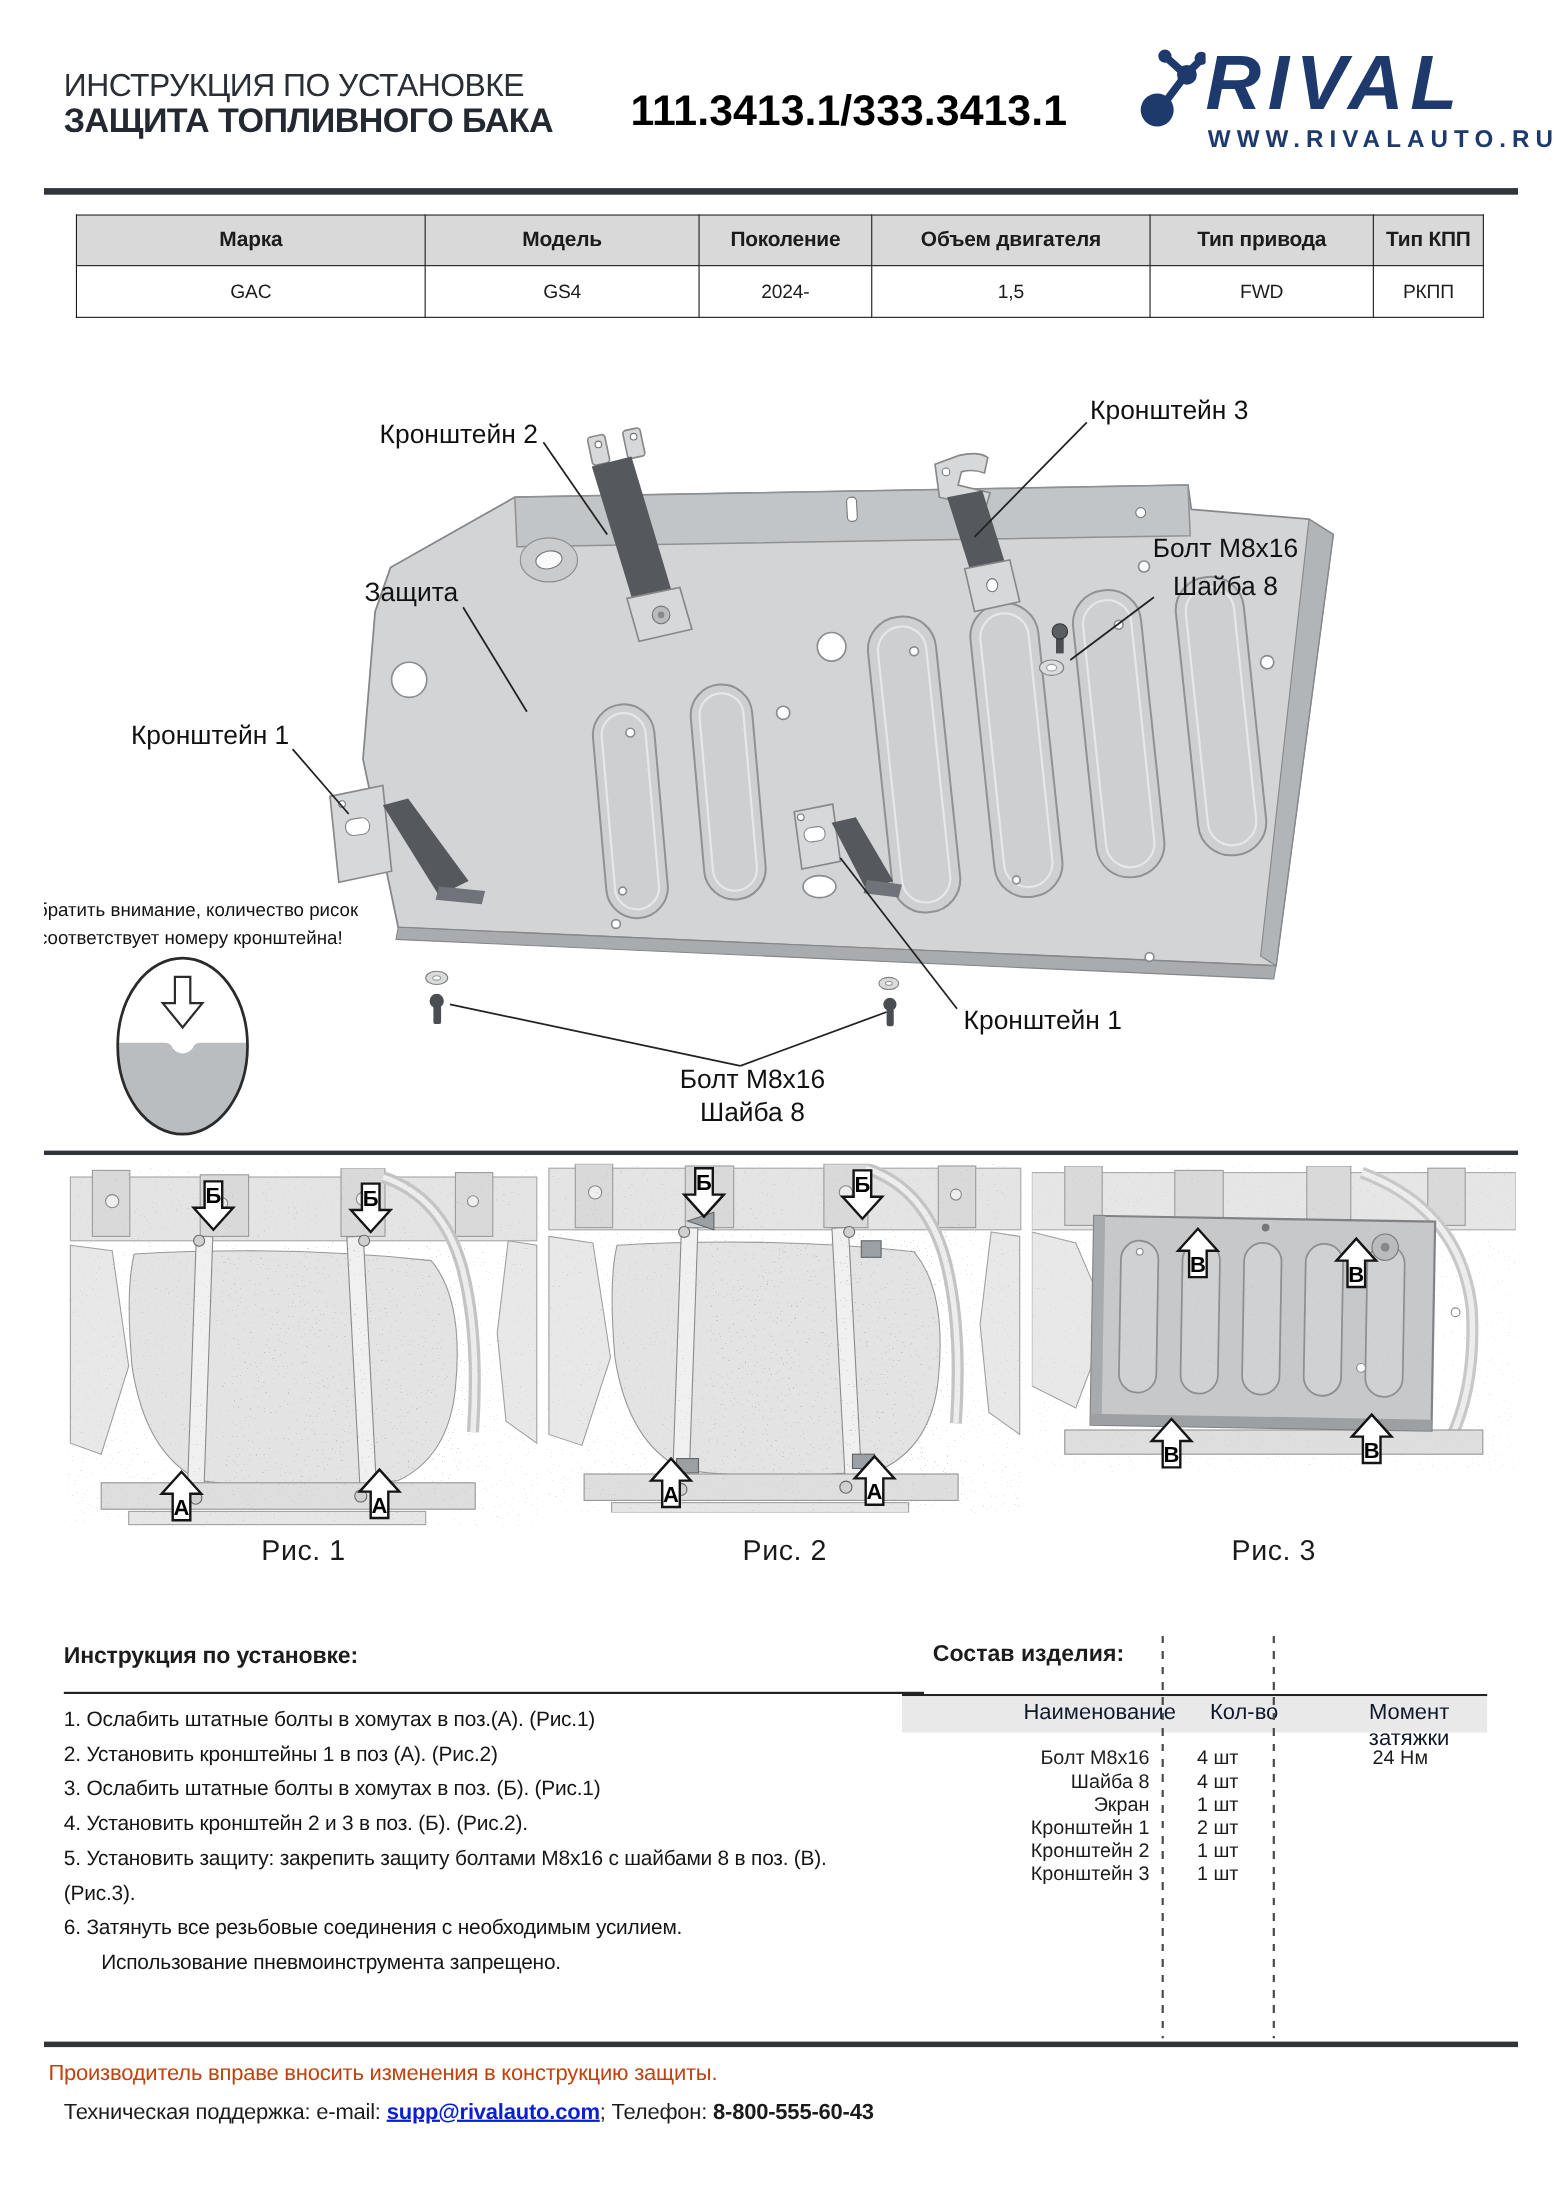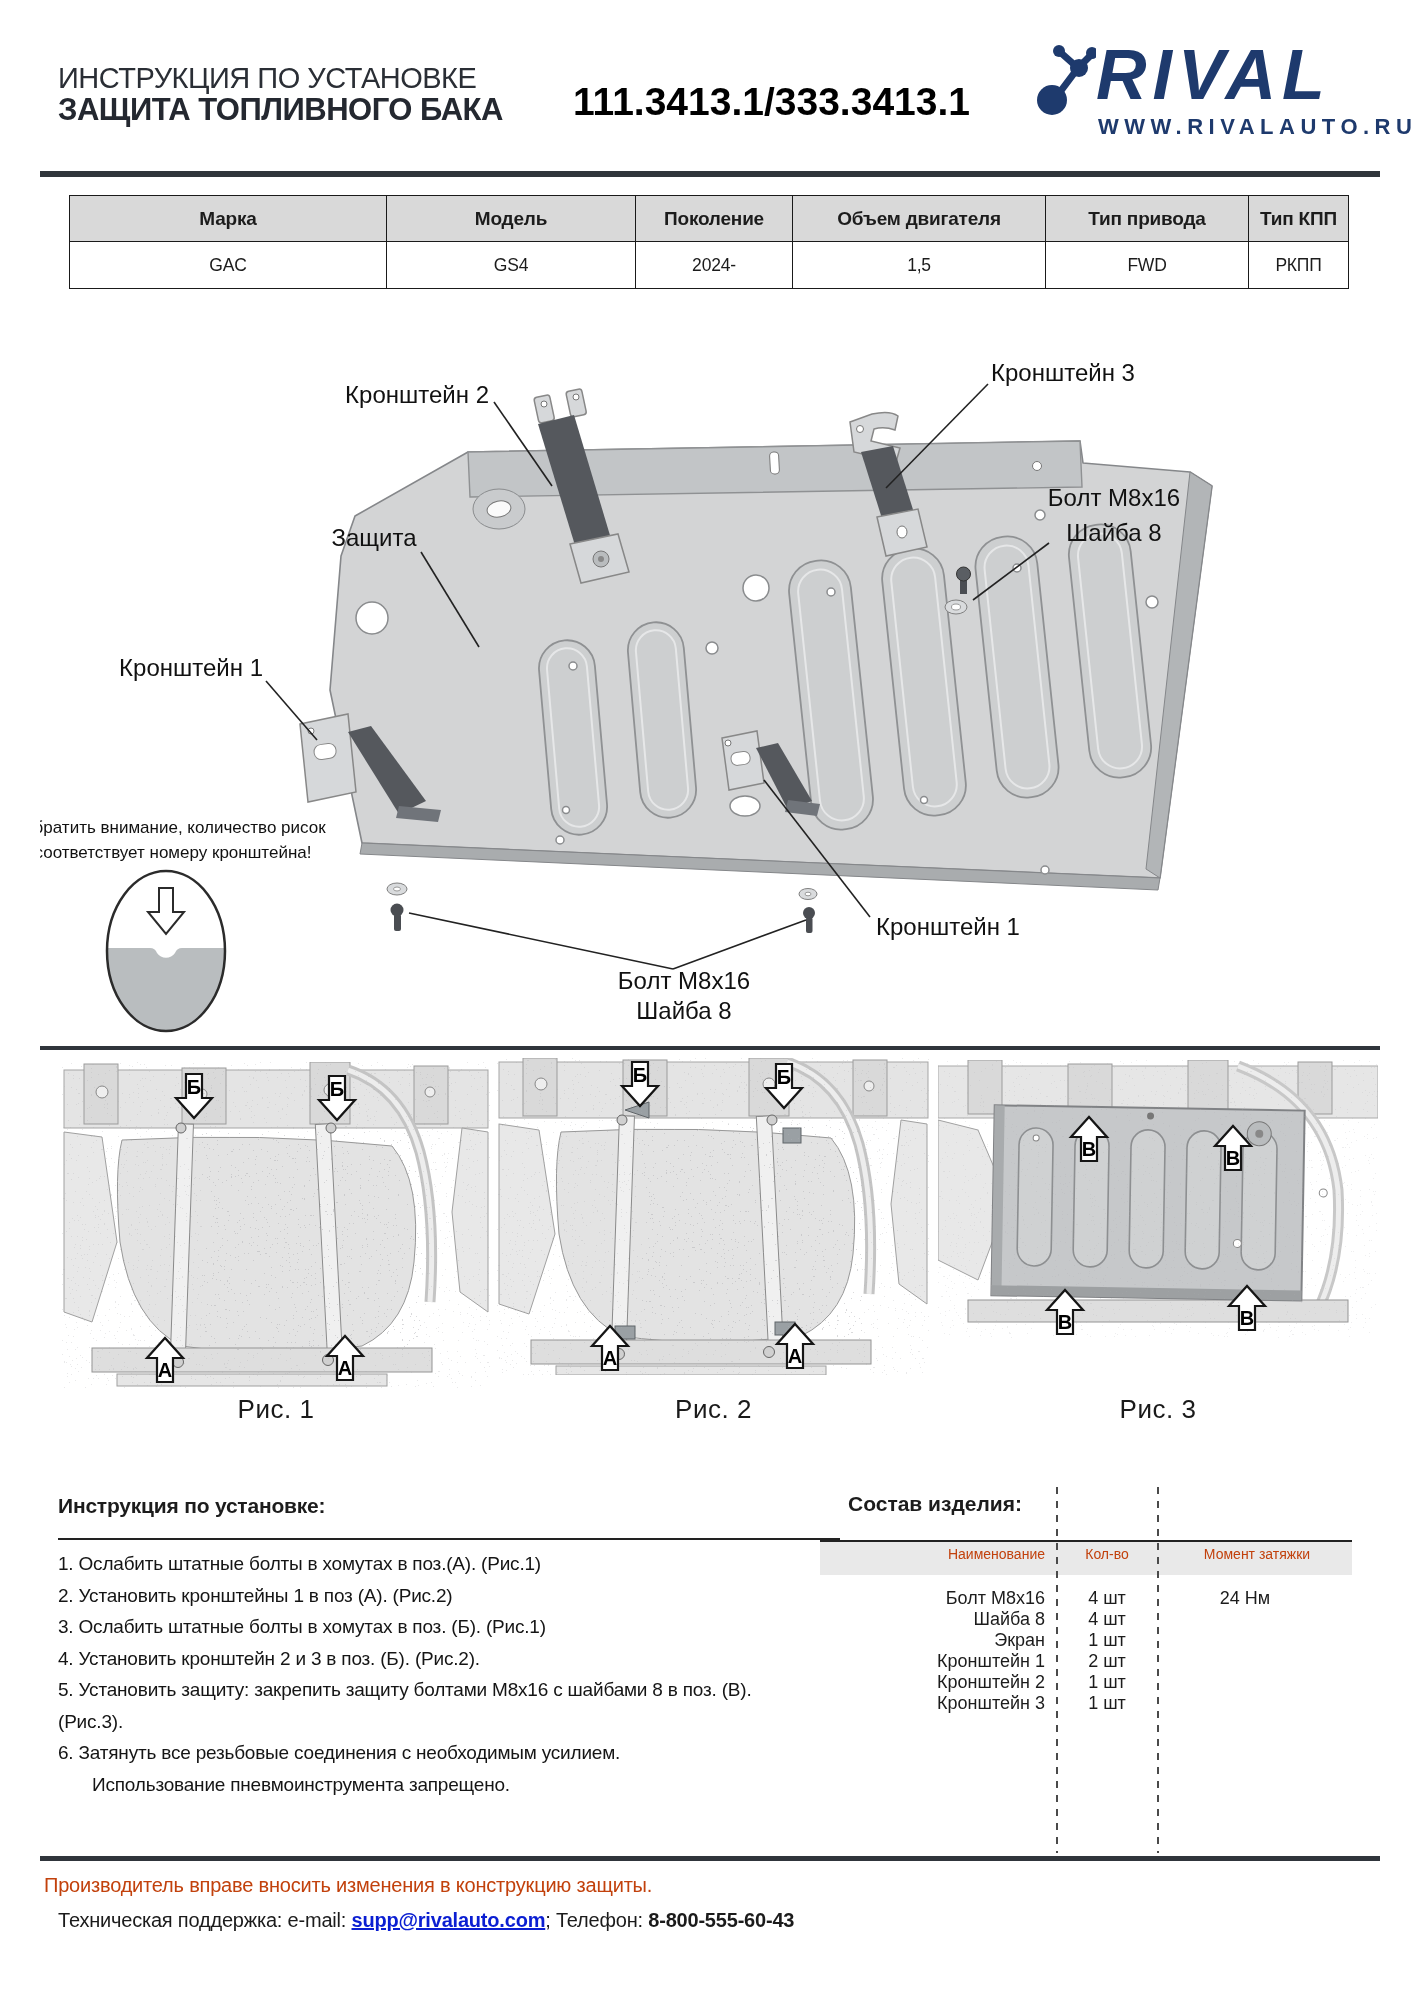--- a/index.html
+++ b/index.html
@@ -28,28 +28,28 @@
   .ins-title{font-size:21px;font-weight:800;letter-spacing:-0.2px;}
   .ins-rule{position:absolute;left:0;top:44px;width:782px;height:2px;background:#222;}
   .ins-lines{position:absolute;left:0;top:54px;width:790px;font-size:19px;line-height:31.5px;
              letter-spacing:-0.2px;color:#151515;}
   .ins-line.indent{padding-left:34px;}
   
   .parts{left:820px;top:1490px;width:532px;}
   .parts-title{position:absolute;left:28px;top:2px;font-size:21px;font-weight:800;}
   .parts-rule{position:absolute;left:0;top:50px;width:532px;height:2px;background:#222;}
   .parts-band{position:absolute;left:0;top:52px;width:532px;height:33px;background:#e9e9e9;}
-  .ph{position:absolute;top:56px;font-size:14px;color:#c2410c;}
+  .ph{position:absolute;top:56px;font-size:20px;color:#0f172a;margin-left:24px;}
   .ph-name{left:0;width:225px;text-align:right;}
   .ph-qty{left:237px;width:100px;text-align:center;}
   .ph-torque{left:372px;width:130px;text-align:center;}
   .p-row{position:absolute;left:0;width:532px;height:21px;font-size:18px;}
   .p-name{position:absolute;left:0;width:225px;text-align:right;}
   .p-qty{position:absolute;left:237px;width:100px;text-align:center;}
-  .p-torque{position:absolute;left:360px;width:130px;text-align:center;}
+  .p-torque{position:absolute;left:388px;width:130px;text-align:center;}
   .dash-v{position:absolute;width:2px;
       background:repeating-linear-gradient(180deg,#4a4a4a 0 7px,transparent 7px 14px);}
   
   .foot1{left:44px;top:1874px;font-size:20px;color:#c2410c;letter-spacing:-0.2px;}
   .foot2{left:58px;top:1909px;font-size:20px;color:#1b1b1b;letter-spacing:-0.2px;}
   .foot-link{color:#0a1ed2;font-weight:700;text-decoration:underline;}
   .foot-bold{font-weight:800;}
   svg text.dlabel{font-family:"Liberation Sans",sans-serif;font-size:24px;fill:#111;}
   svg text.dnote{font-family:"Liberation Sans",sans-serif;font-size:17px;fill:#111;}
   svg text.mk{font-family:"Liberation Sans",sans-serif;font-size:20px;font-weight:700;fill:#000;

